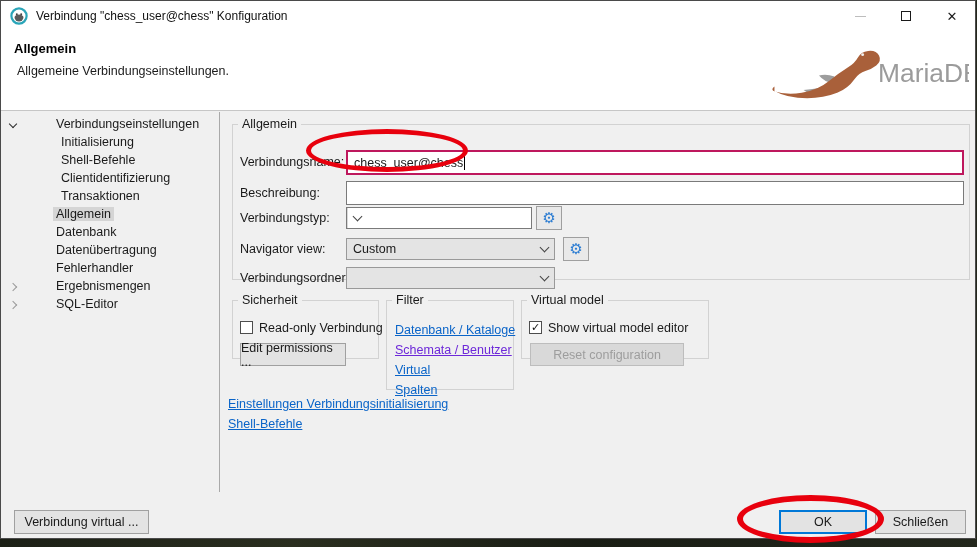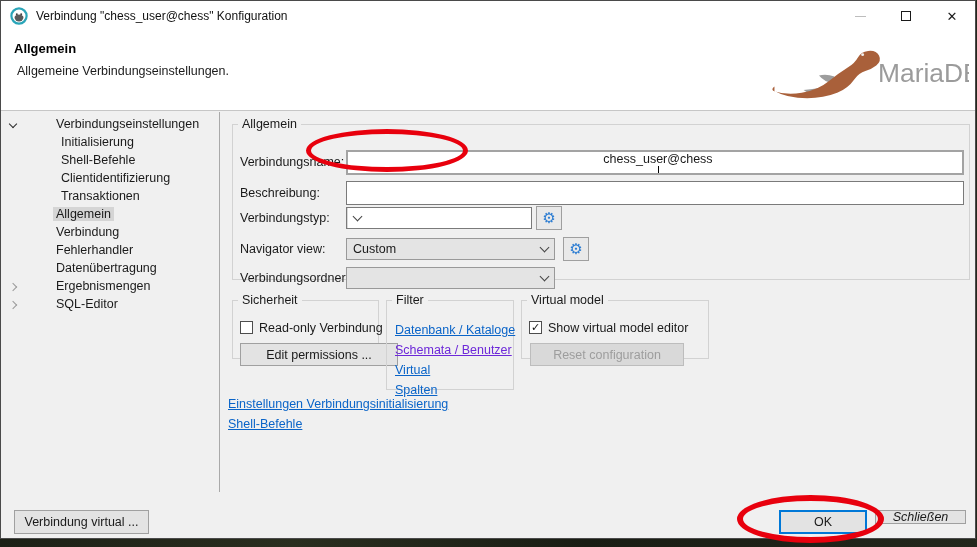--- a/index.html
+++ b/index.html
@@ -43,21 +43,21 @@
   fieldset { position:absolute; border:1px solid #d2d2d2; background:transparent; }
   legend { margin-left:5px; padding:0 4px; font-size:12.5px; color:#1a1a1a; }
   .g-main   { left:231px; top:116px; width:738px; height:163px; }
   .g-sich   { left:231px; top:292px; width:147px; height:66px; }
   .g-filter { left:385px; top:292px; width:128px; height:97px; }
   .g-vm     { left:520px; top:292px; width:188px; height:66px; }
   .flabel { position:absolute; left:7px; white-space:nowrap; }
 
   .textbox { position:absolute; background:#fff; border:1px solid #7a7a7a; display:flex;
              align-items:center; padding-left:6px; }
-  .textbox.focused { border:2px solid #a3a3a3;flex-direction:column; }
+  .textbox.focused { border:2px solid #be185d; }
   .caret { width:1px; height:14px; background:#000; margin-left:1px; }
 
   .combo { position:absolute; height:22px; border:1px solid #7a7a7a; display:flex; align-items:center; }
   .combo.editable { background:#fff; }
   .combo.flat { background:#e4e4e4; border:1px solid #999; }
   .combo .cval { padding-left:6px; flex:1 1 auto; }
   .combo .sep { width:1px; align-self:stretch; background:#d9d9d9; }
   .combo .arrow-box { width:19px; display:flex; align-items:center; justify-content:center; }
   .cchev { width:7px; height:7px; border-right:1.5px solid #444; border-bottom:1.5px solid #444;
            transform:rotate(45deg); margin-top:-3px; }
@@ -125,23 +125,23 @@
     <div class="tree-pane">
       <div class="tree-row">
         <span class="chev chev-down"></span>
         <span class="lbl">Verbindungseinstellungen</span>
       </div>
       <div class="tree-row child"><span class="lbl">Initialisierung</span></div>
       <div class="tree-row child"><span class="lbl">Shell-Befehle</span></div>
       <div class="tree-row child"><span class="lbl">Clientidentifizierung</span></div>
       <div class="tree-row child"><span class="lbl">Transaktionen</span></div>
       <div class="tree-row selected"><span class="lbl">Allgemein</span></div>
-      <div class="tree-row"><span class="lbl">Verbindung</span></div>
+      <div class="tree-row"><span class="lbl">Datenbank</span></div>
+      <div class="tree-row"><span class="lbl">Datenübertragung</span></div>
       <div class="tree-row"><span class="lbl">Fehlerhandler</span></div>
-      <div class="tree-row"><span class="lbl">Datenübertragung</span></div>
       <div class="tree-row">
         <span class="chev chev-right"></span>
         <span class="lbl">Ergebnismengen</span>
       </div>
       <div class="tree-row">
         <span class="chev chev-right"></span>
         <span class="lbl">SQL-Editor</span>
       </div>
     </div>
 
@@ -187,21 +187,21 @@
         <span class="arrow-box">
             <span class="cchev"></span>
           </span>
       </div>
     </fieldset>
 
     <fieldset class="g-sich">
       <legend>Sicherheit</legend>
       <span class="checkbox" style="left:7px; top:14px;"></span>
       <span class="cb-label" style="left:26px; top:14px;">Read-only Verbindung</span>
-      <div class="btn" style="left:7px; top:36px; width:158px; height:23px;">
+      <div class="btn" style="left:7px; top:36px; width:106px; height:23px;">
         <span>Edit permissions ...</span>
       </div>
     </fieldset>
 
     <fieldset class="g-filter">
       <legend>Filter</legend>
       <span class="filter-link link" style="top:16px;">Datenbank / Kataloge</span>
       <span class="filter-link link disabled" style="top:36px;">Schemata / Benutzer</span>
       <span class="filter-link link" style="top:56px;">Virtual</span>
       <span class="filter-link link" style="top:76px;">Spalten</span>
@@ -220,20 +220,20 @@
 
     <span class="free-link link" style="left:227px; top:396px;">Einstellungen Verbindungsinitialisierung</span>
     <span class="free-link link" style="left:227px; top:416px;">Shell-Befehle</span>
 
     <div class="btn" style="left:13px; top:509px; width:135px; height:24px;">
       <span>Verbindung virtual ...</span>
     </div>
     <div class="btn default" style="left:778px; top:509px; width:88px; height:24px;">
       <span>OK</span>
     </div>
-    <div class="btn" style="left:874px; top:509px; width:91px; height:14px;font-style:italic;">
+    <div class="btn" style="left:874px; top:509px; width:91px; height:24px;">
       <span>Schließen</span>
     </div>
   </div>
 
   <div class="annot e1"></div>
   <div class="annot e2"></div>
 </div>
 
 </body></html>

